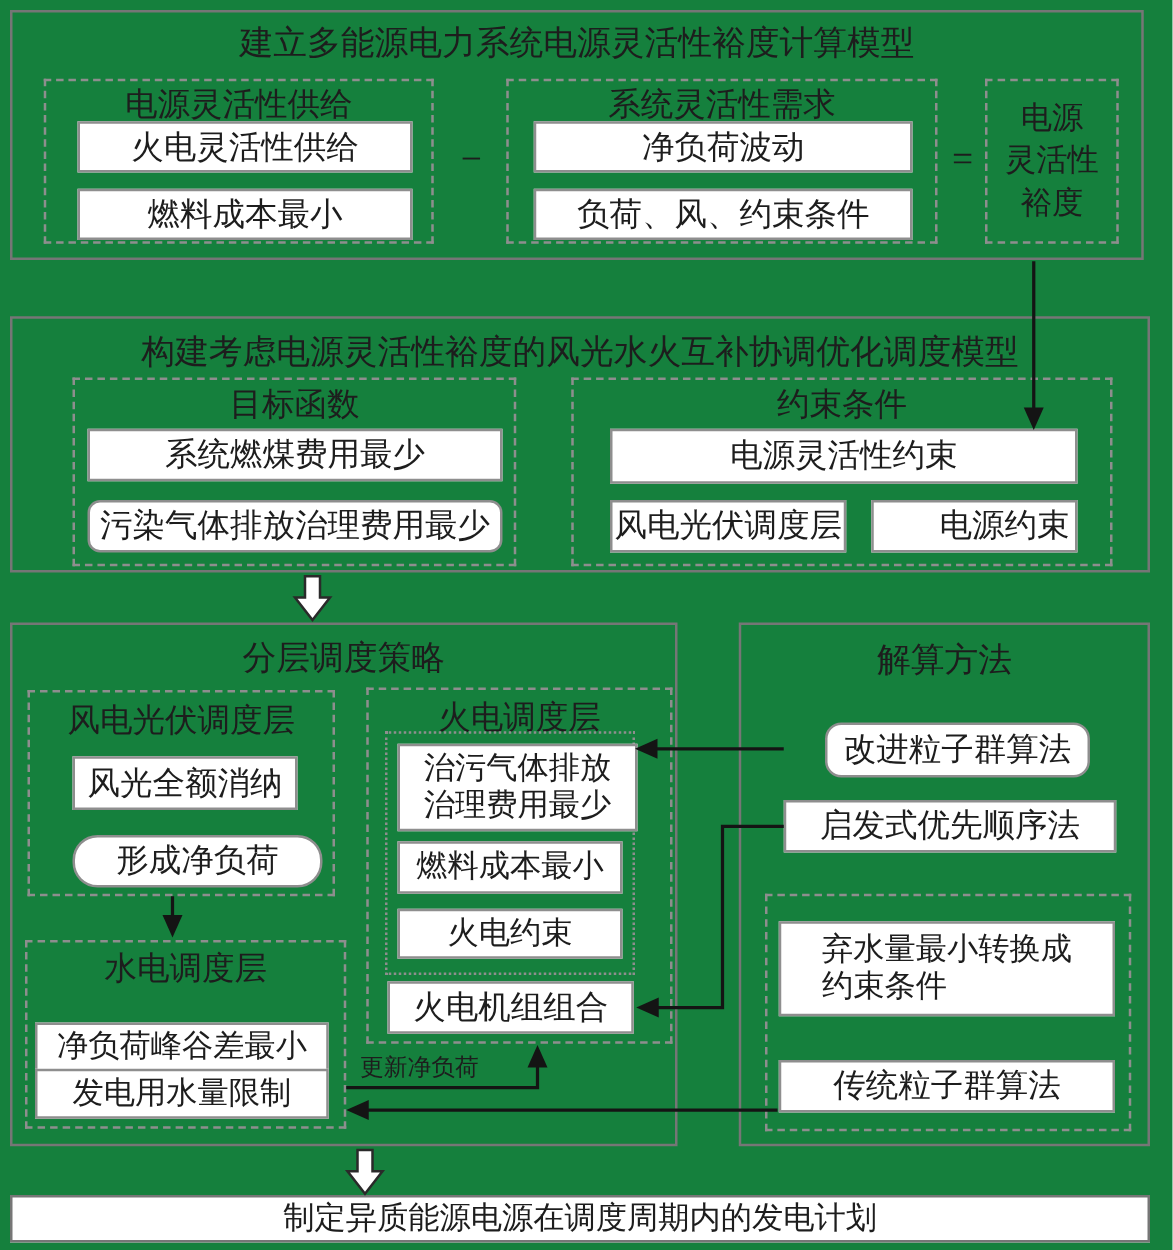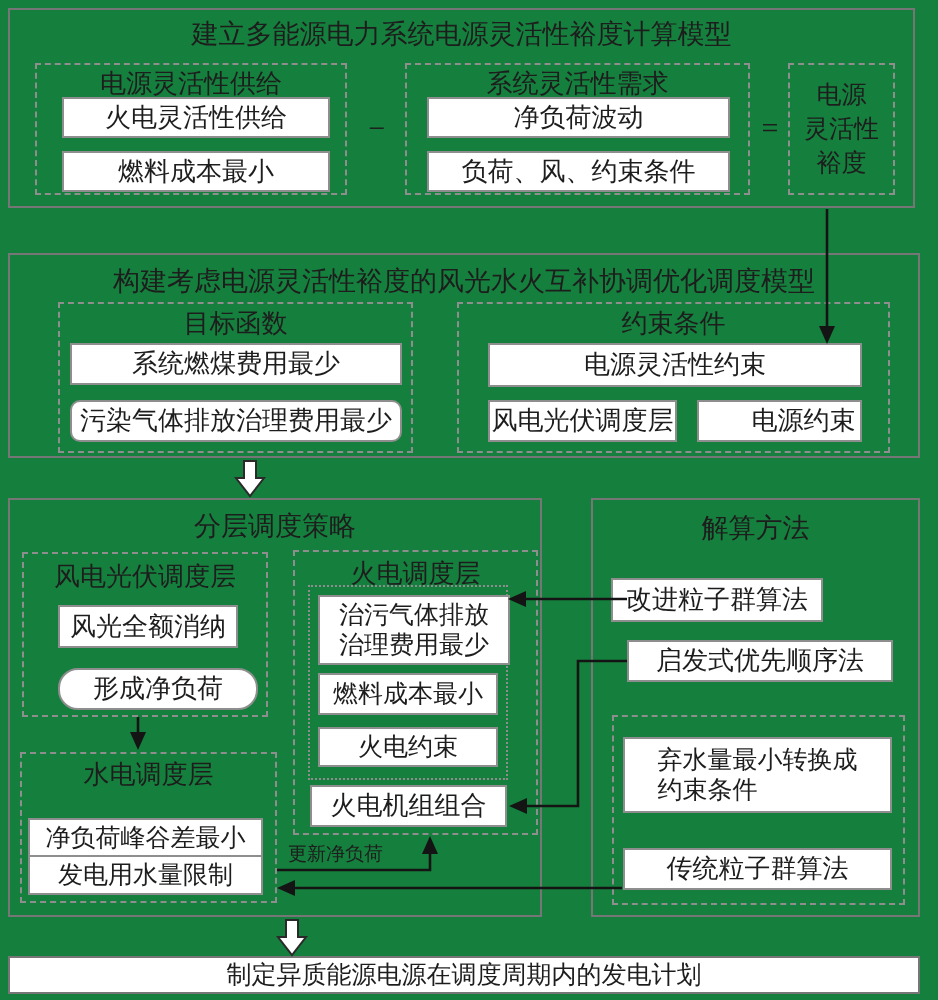--- a/index.html
+++ b/index.html
@@ -85,21 +85,21 @@
   <div class="abs wbox pre f25" style="left:318px; top:595px; width:192px; height:70px;">治污气体排放
 治理费用最少</div>
   <div class="abs wbox f25" style="left:318px; top:673px; width:180px; height:42px;">燃料成本最小</div>
   <div class="abs wbox" style="left:310px; top:785px; width:197px; height:42px;">火电机组组合</div>
   <div class="abs wbox f25" style="left:318px; top:727px; width:180px; height:40px;">火电约束</div>
 
   <div class="abs lbl" style="left:288px; top:841px; width:140px;">更新净负荷</div>
 
   <div class="abs sec" style="left:591px; top:498px; width:329px; height:419px;"></div>
   <div class="abs stitle" style="left:591px; top:510px; width:329px;">解算方法</div>
-  <div class="abs wbox" style="left:611px; top:578px; width:212px; height:44px;">改进粒子群算法</div>
+  <div class="abs wbox" style="left:660px; top:578px; width:212px; height:44px;border-radius:13px;">改进粒子群算法</div>
   <div class="abs wbox" style="left:627px; top:640px; width:266px; height:42px;">启发式优先顺序法</div>
   <div class="abs group" style="left:612px; top:715px; width:293px; height:190px;"></div>
   <div class="abs wbox pre f25" style="left:623px; top:737px; width:269px; height:76px;">弃水量最小转换成
 约束条件</div>
   <div class="abs wbox" style="left:623px; top:848px; width:269px; height:42px;">传统粒子群算法</div>
 
   <div class="abs wbox f25" style="left:8px; top:956px; width:912px; height:38px; border-color:#767676;">制定异质能源电源在调度周期内的发电计划</div>
 
   <svg class="arrows" width="938" height="1000" viewBox="0 0 938 1000">
 

